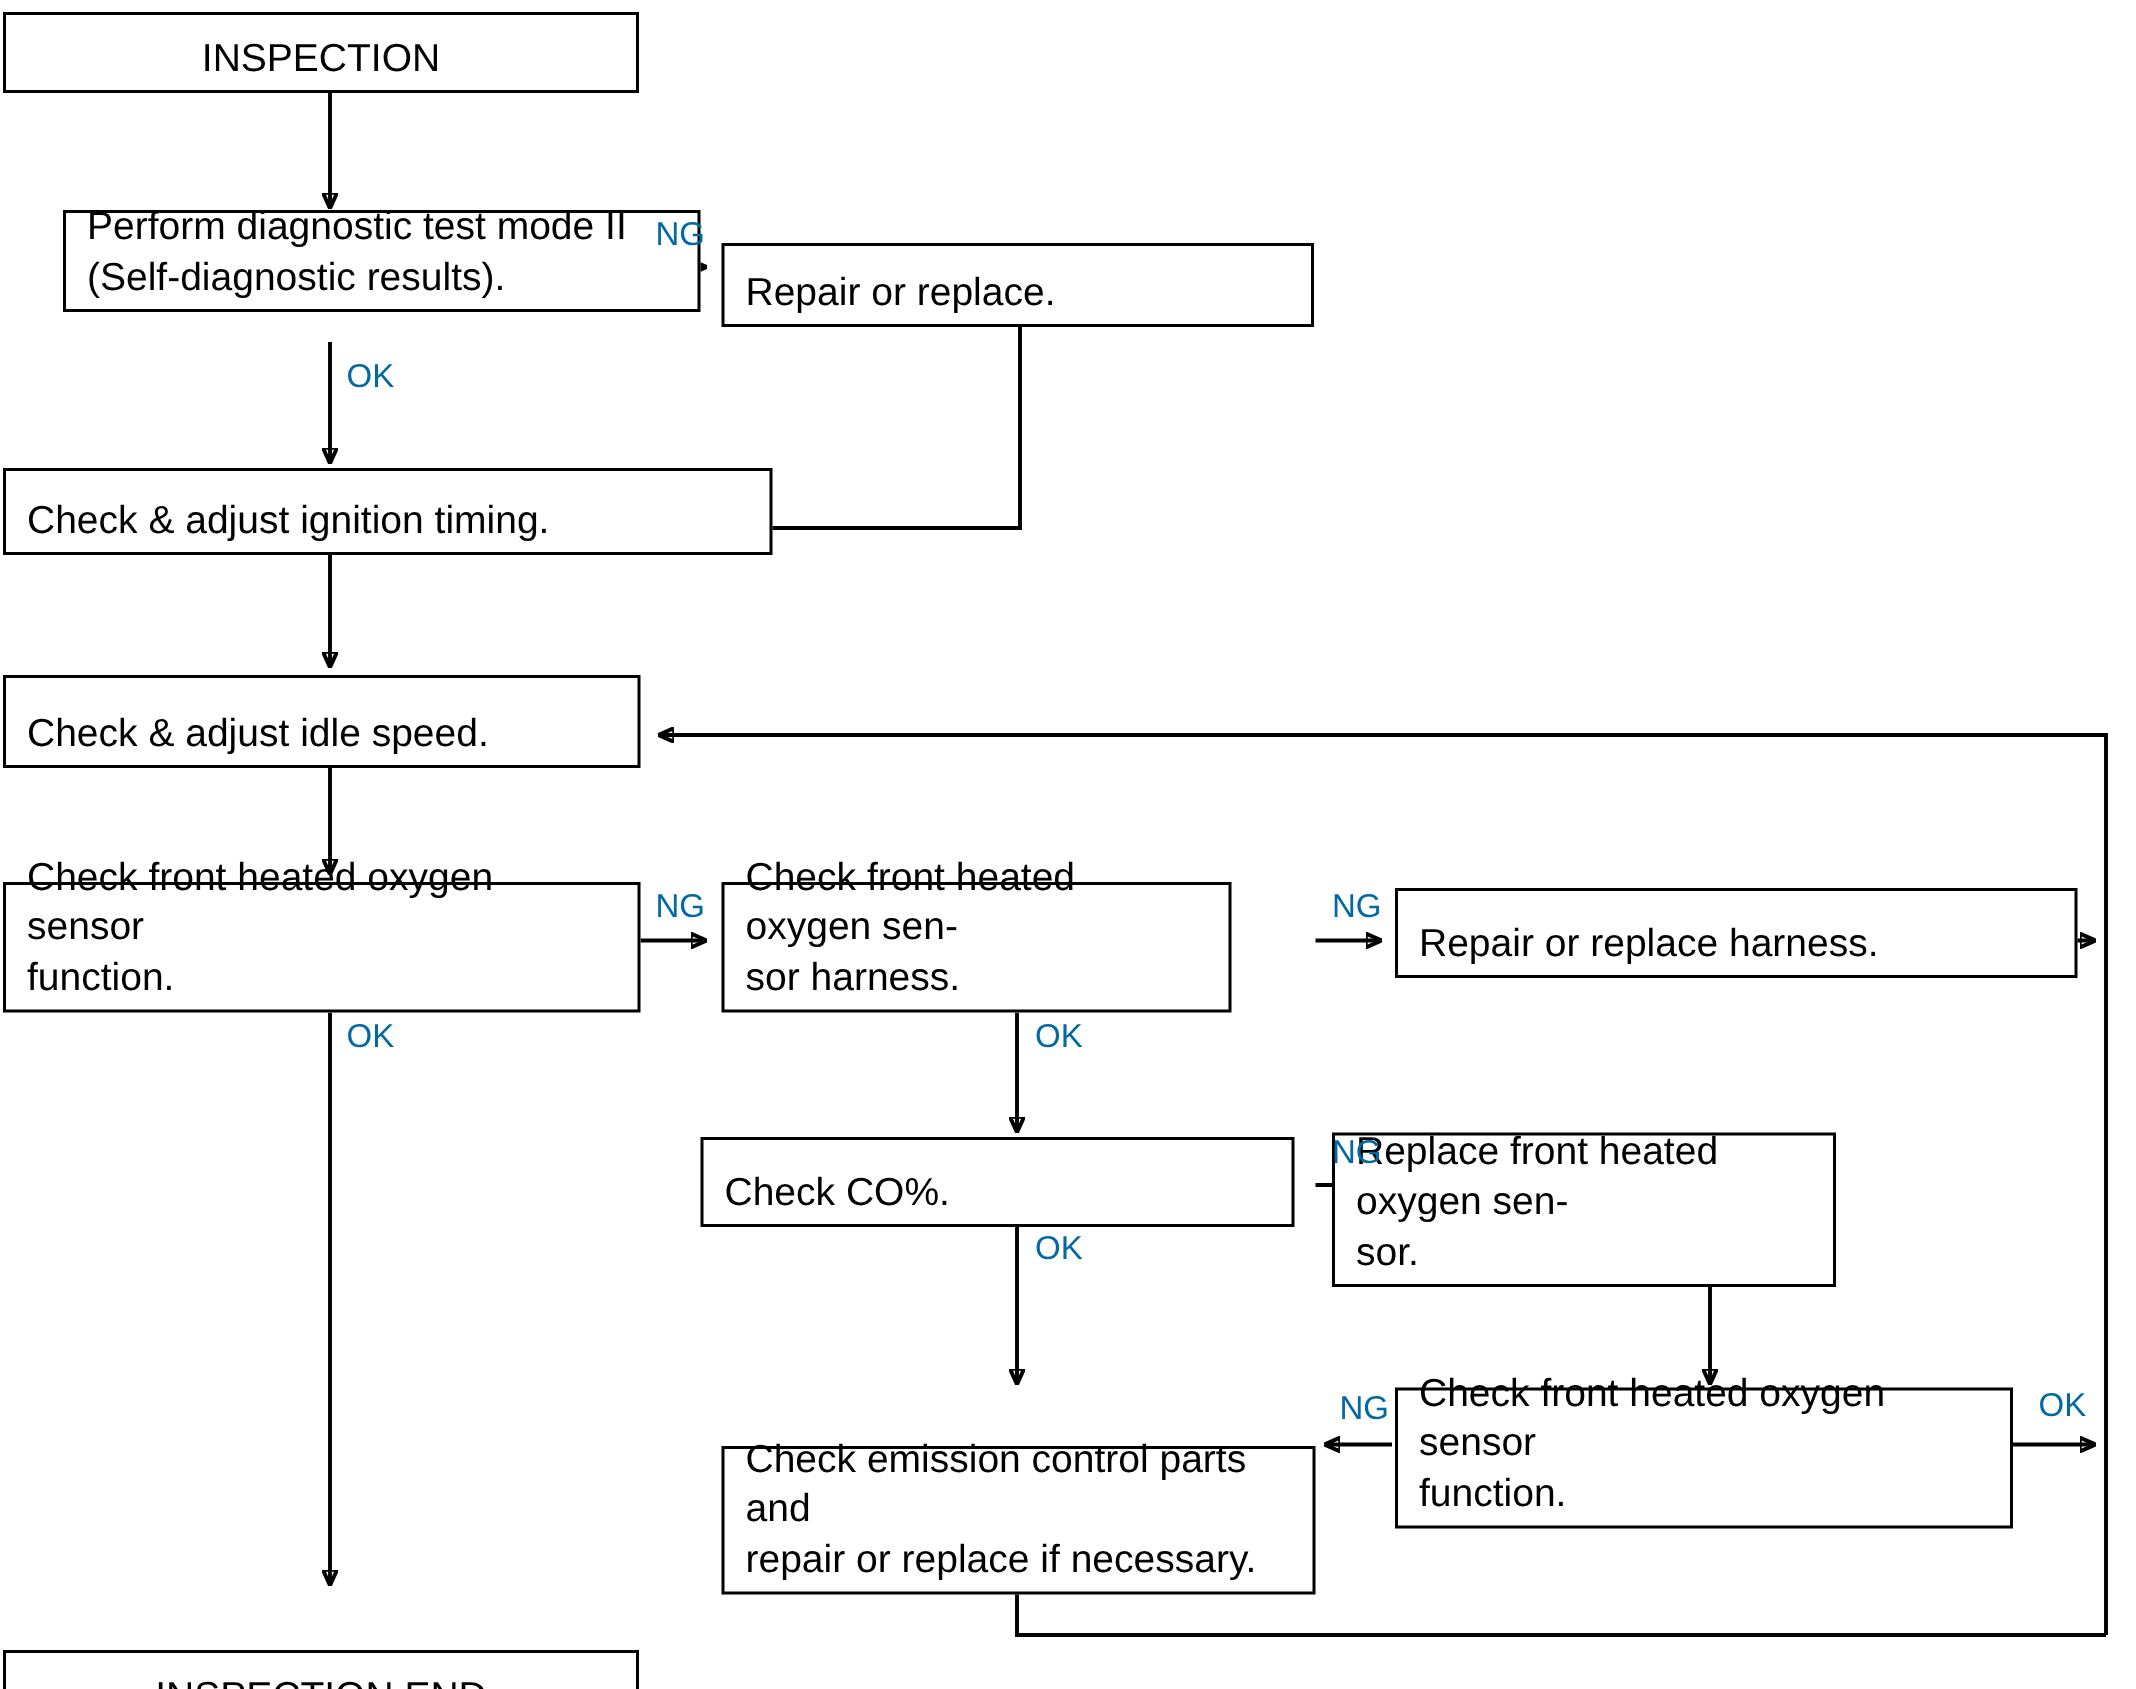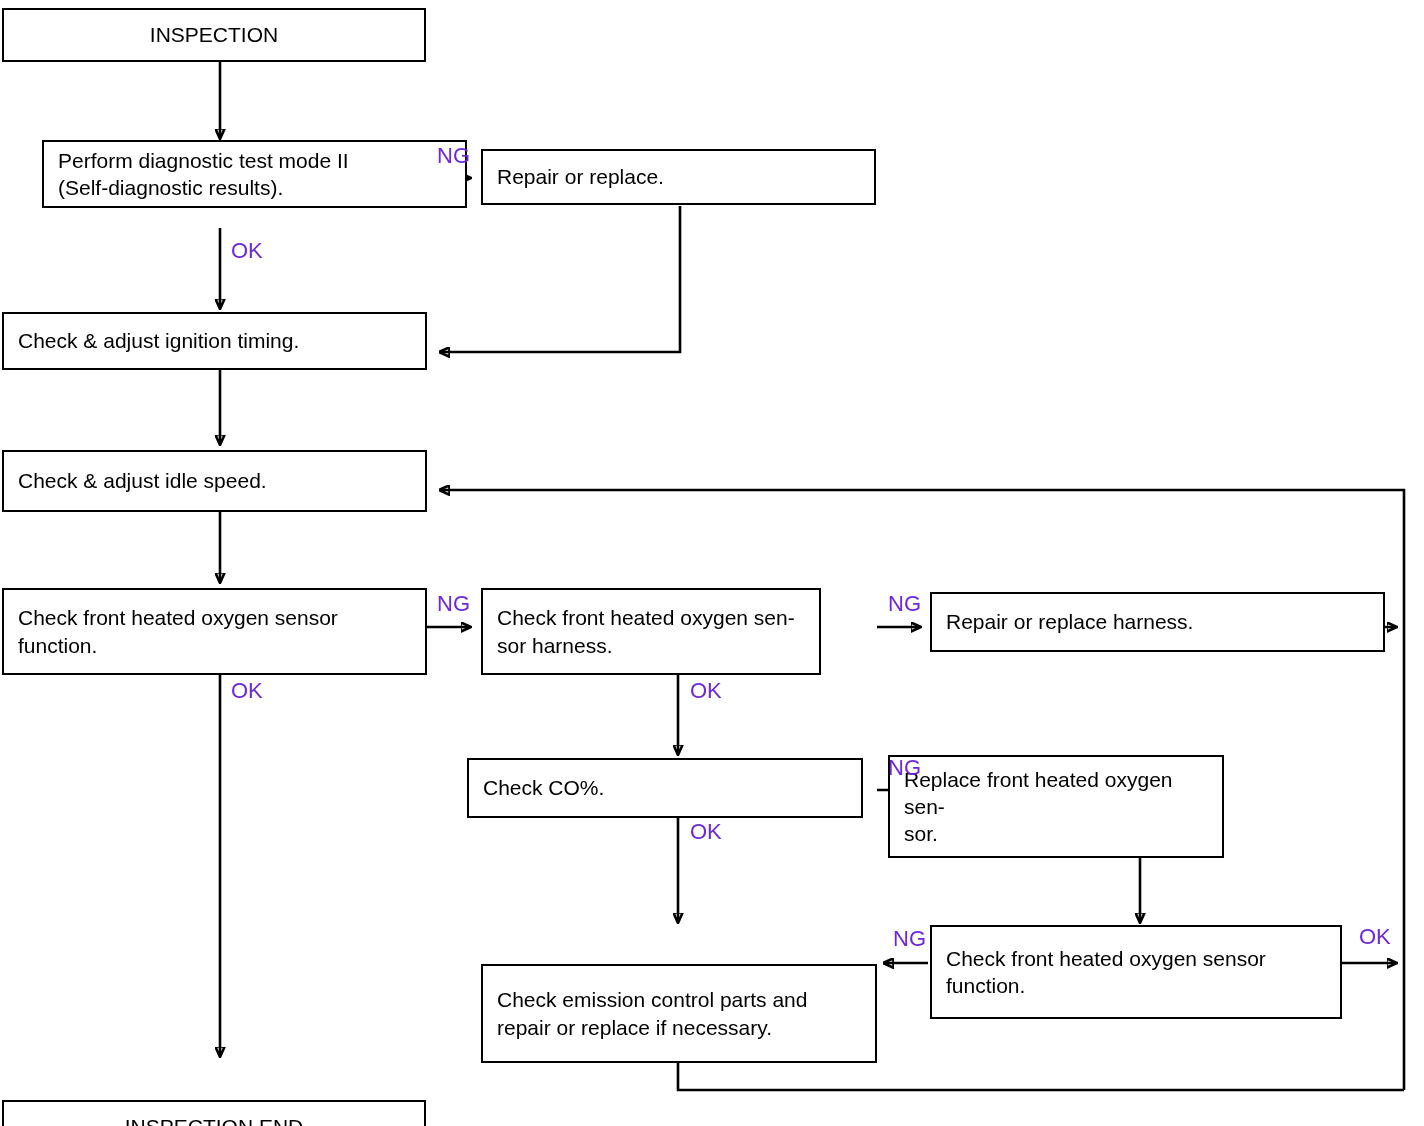--- a/index.html
+++ b/index.html
@@ -14,41 +14,41 @@
     background: #ffffff;
     font-family: "Liberation Sans", sans-serif;
     overflow: hidden;
   }
   .node {
     position: absolute;
     box-sizing: border-box;
     border: 2px solid #000000;
     background: #ffffff;
     color: #000000;
-    font-size: 21px;
+    font-size: 26px;
     line-height: 1.30;
     display: flex;
     flex-direction: column;
-    justify-content: center;
+    justify-content: flex-end;
     padding: 4px 14px;
     white-space: pre-line;
     z-index: 3;
   }
   .node.centered {
     align-items: center;
     text-align: center;
   }
   .node .txt {
     display: block;
     white-space: pre-line;
   }
   .edge-label {
     position: absolute;
     font-size: 22px;
-    color: #6d28d9;
+    color: #0369a1;
     line-height: 1;
     z-index: 4;
     white-space: nowrap;
   }
   svg#wires {
     position: absolute;
     left: 0;
     top: 0;
     width: 1424px;
     height: 1126px;
@@ -118,25 +118,25 @@
 
   <div class="node centered" style="left:2px; top:8px; width:424px; height:54px;">
     <span class="txt">INSPECTION</span>
   </div>
 
   <div class="node" style="left:2px; top:140px; width:425px; height:68px;margin-left:40px;">
     <span class="txt">Perform diagnostic test mode II
 (Self-diagnostic results).</span>
   </div>
 
-  <div class="node" style="left:481px; top:149px; width:395px; height:56px;">
+  <div class="node" style="left:481px; top:162px; width:395px; height:56px;">
     <span class="txt">Repair or replace.</span>
   </div>
 
-  <div class="node" style="left:2px; top:312px; width:425px; height:58px;">
+  <div class="node" style="left:2px; top:312px; width:513px; height:58px;">
     <span class="txt">Check &amp; adjust ignition timing.</span>
   </div>
 
   <div class="node" style="left:2px; top:450px; width:425px; height:62px;">
     <span class="txt">Check &amp; adjust idle speed.</span>
   </div>
 
   <div class="node" style="left:2px; top:588px; width:425px; height:87px;">
     <span class="txt">Check front heated oxygen sensor
 function.</span>

